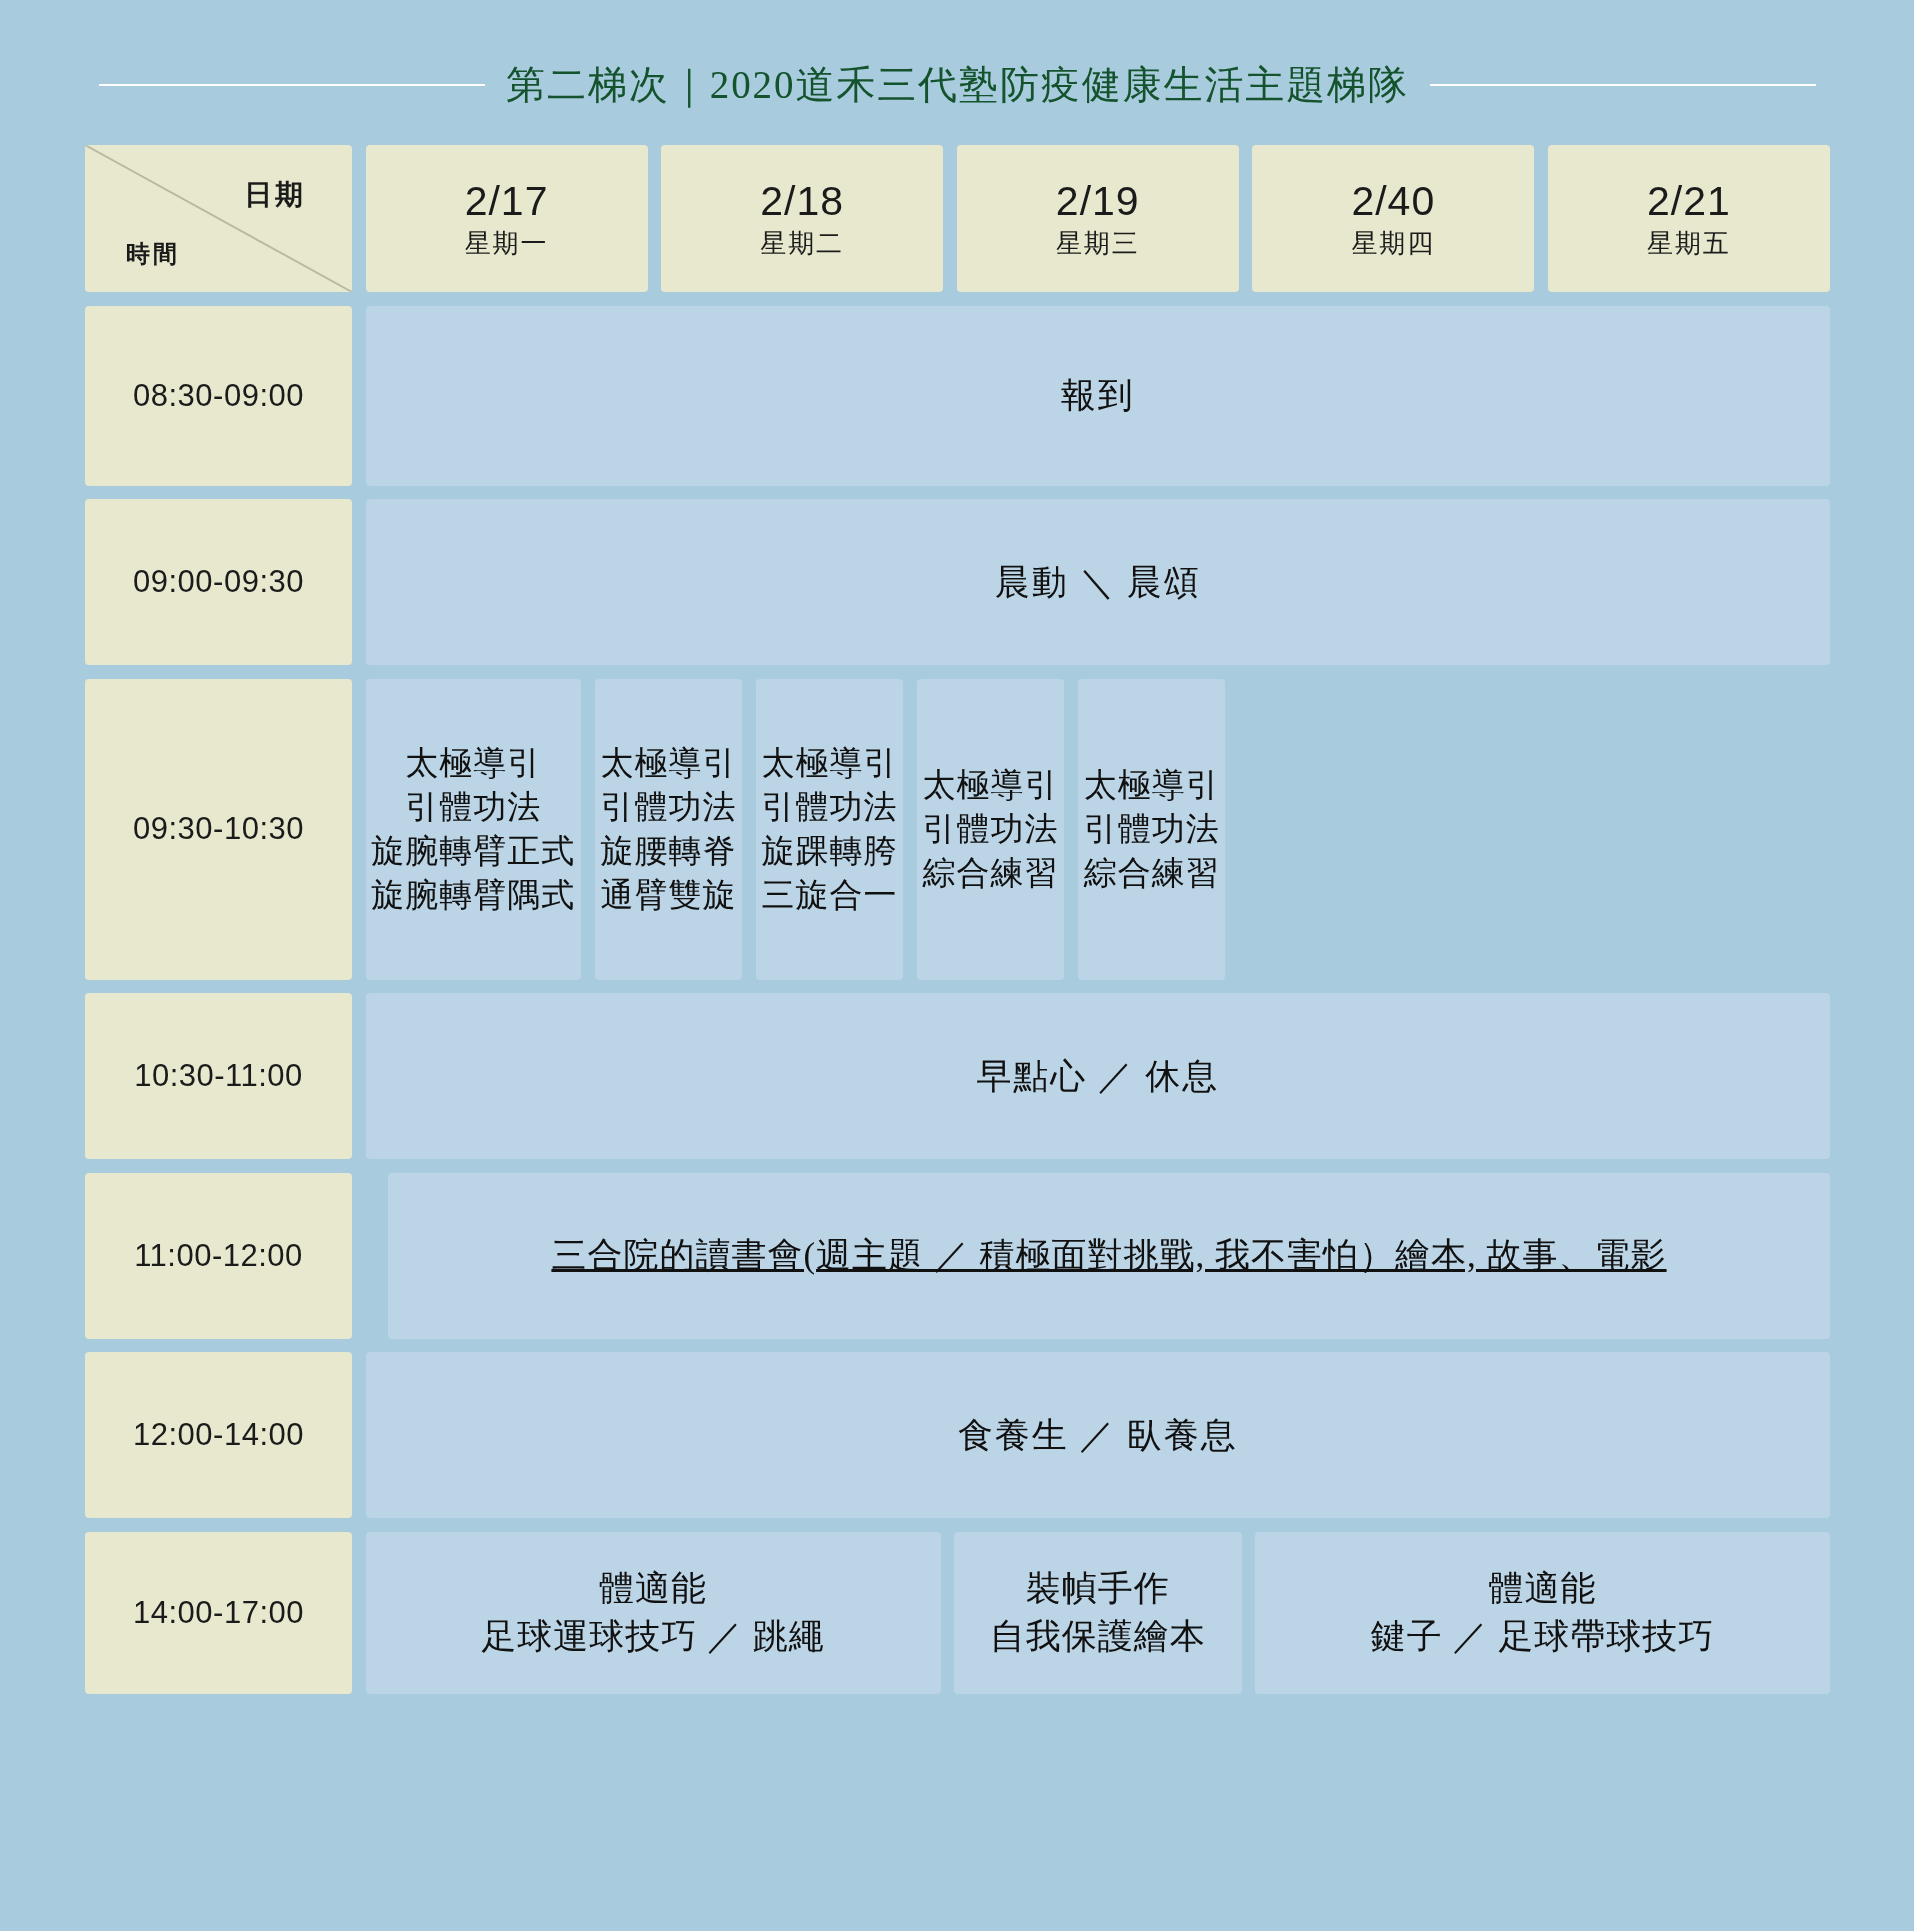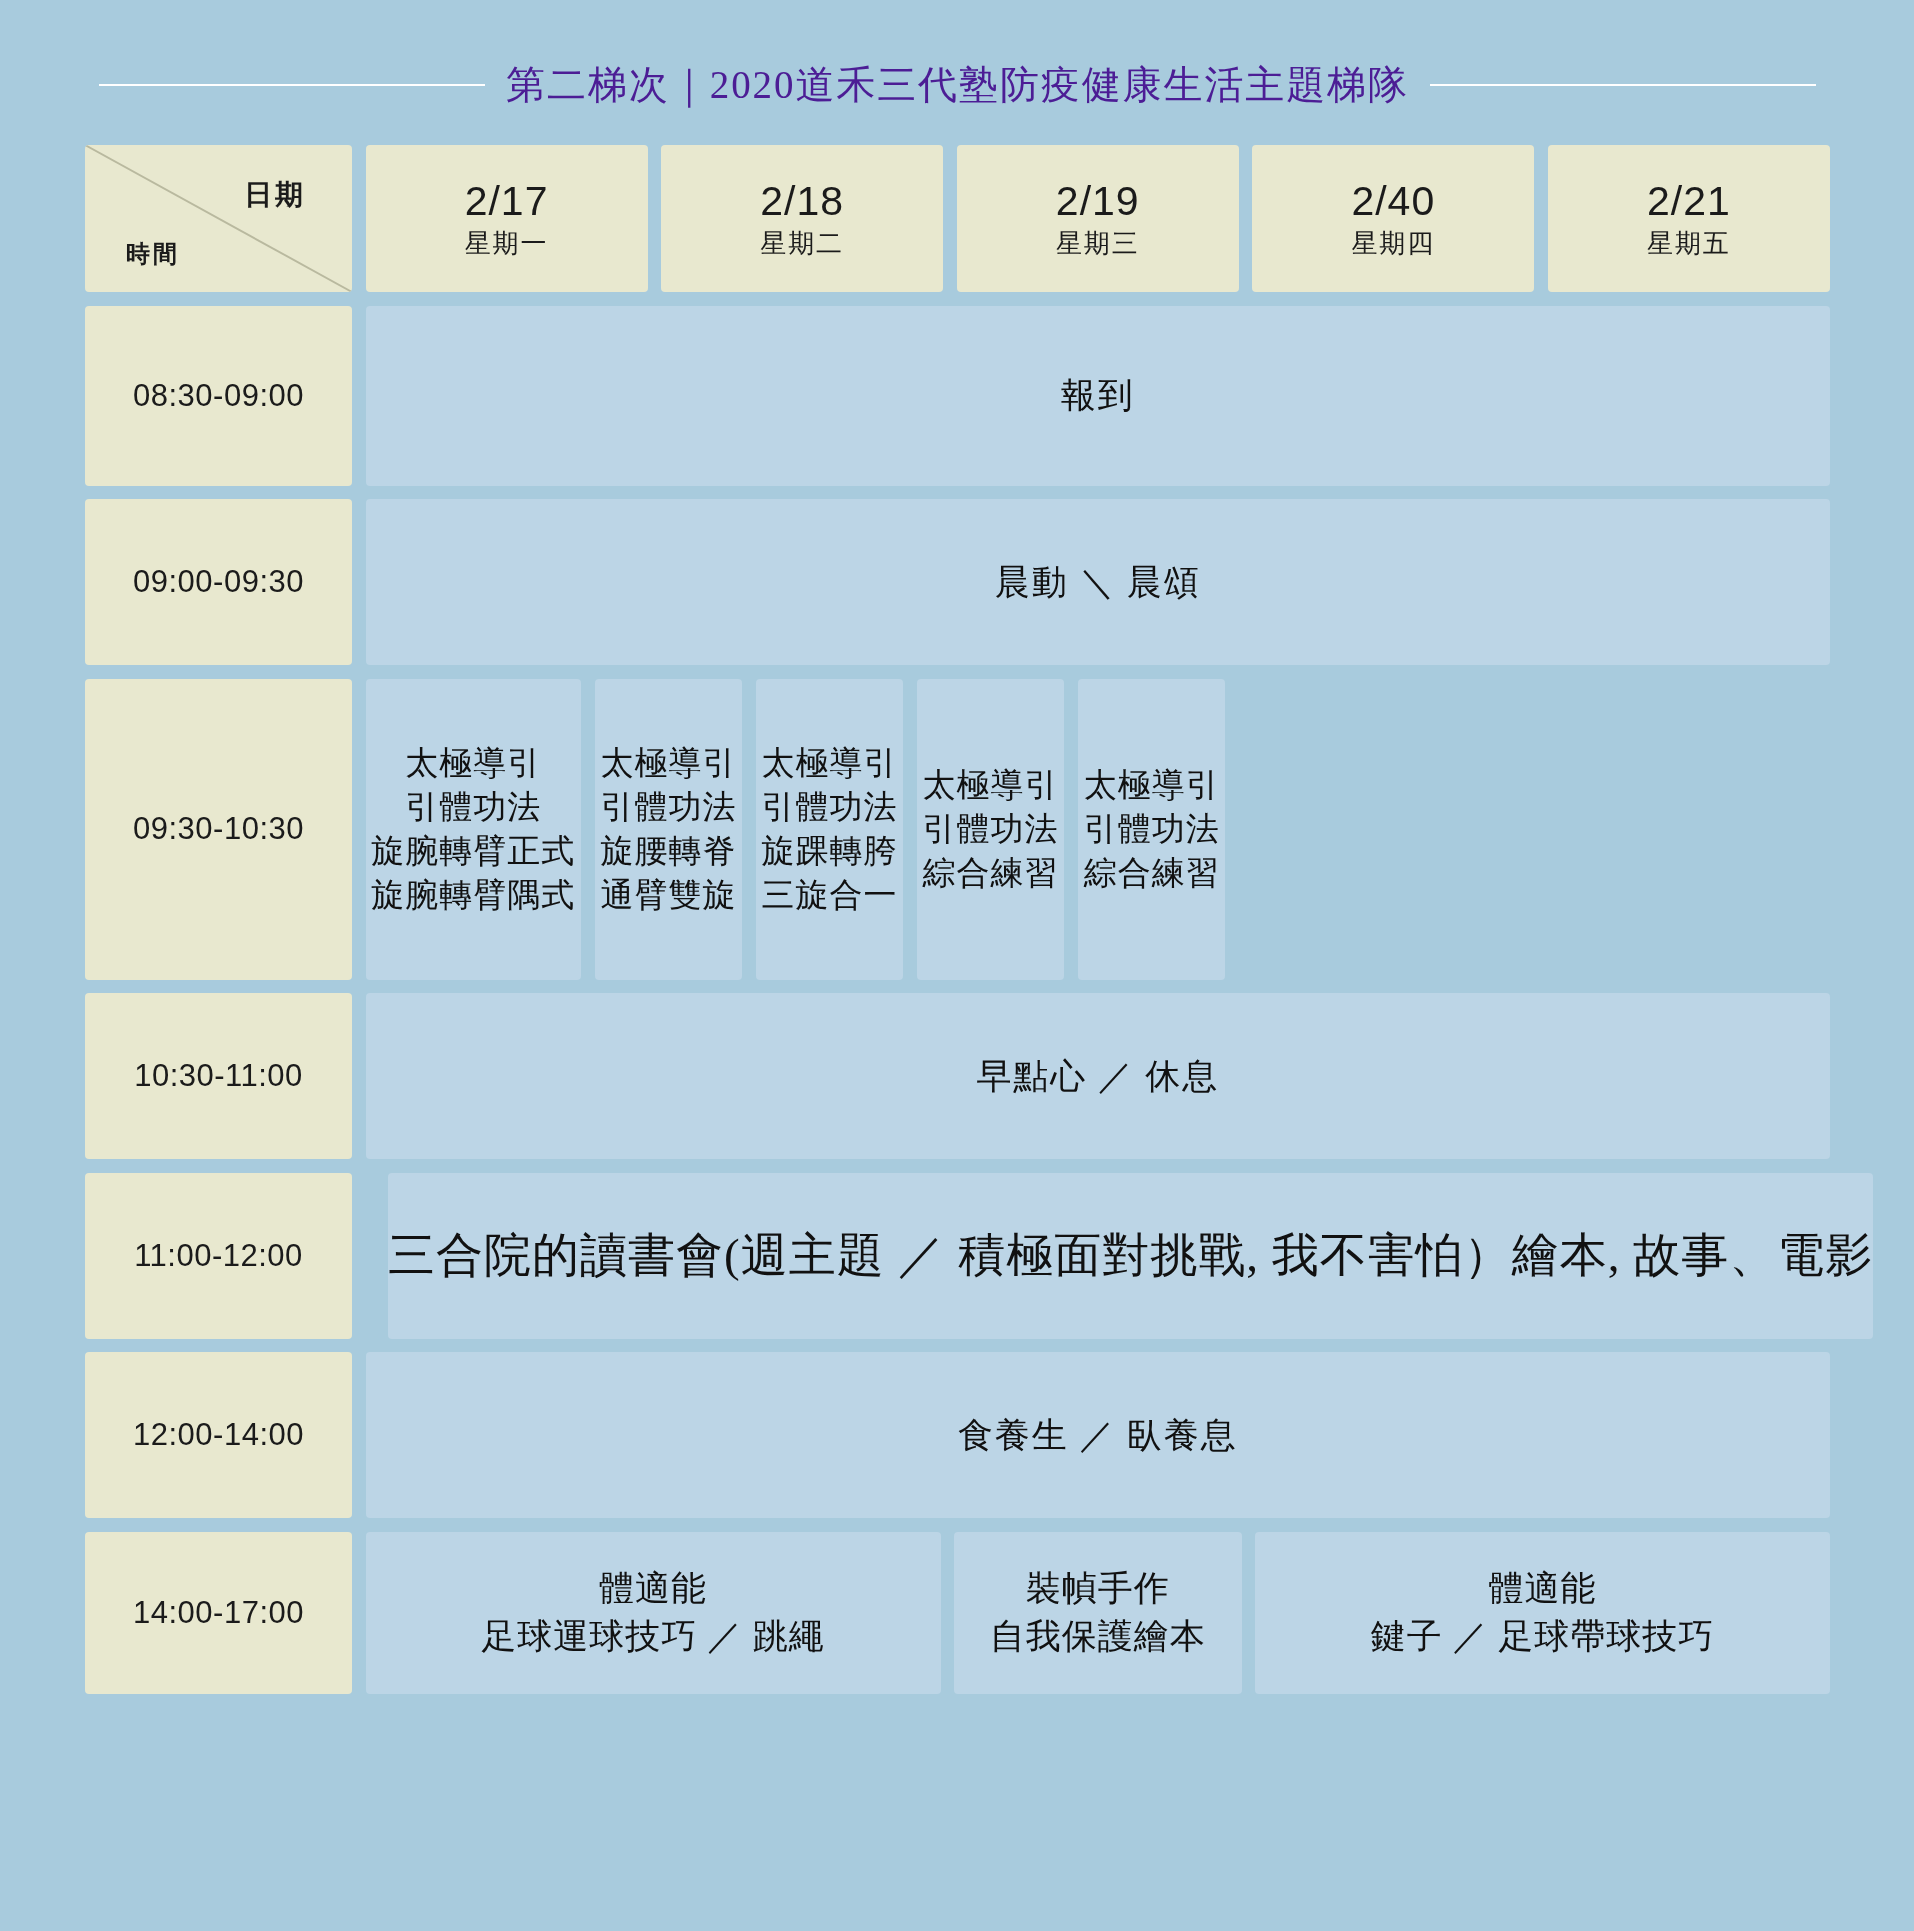--- a/index.html
+++ b/index.html
@@ -33,21 +33,21 @@
     box-sizing: border-box;
     gap: 21px;
   }
   .title-rule {
     height: 2.9px;
     background: #ffffff;
     flex: 0 0 auto;
     width: 386px;
   }
   .title-text {
-    color: #4c1d95;
+    color: #14532d;
     font-size: 39px;
     letter-spacing: 1.9px;
     white-space: nowrap;
     font-weight: 400;
   }
 
   
   .row {
     display: flex;
     gap: 13.5px;
@@ -146,23 +146,24 @@
   .taichi-cell {
     flex-direction: column;
     font-size: 33px;
     line-height: 1.34;
     letter-spacing: 1px;
     padding: 9.7px 5.8px;
   }
   .taichi-cell .ln { display: block; white-space: nowrap; }
 
   .reading-text {
-    font-size: 47px;
+    font-size: 35px;
     letter-spacing: 1px;
     white-space: nowrap;
+    text-decoration: underline;
   }
 
   .after-cell {
     flex-direction: column;
     font-size: 35px;
     line-height: 1.35;
     letter-spacing: 1px;
   }
   .after-cell .ln { display: block; white-space: nowrap; }
 

